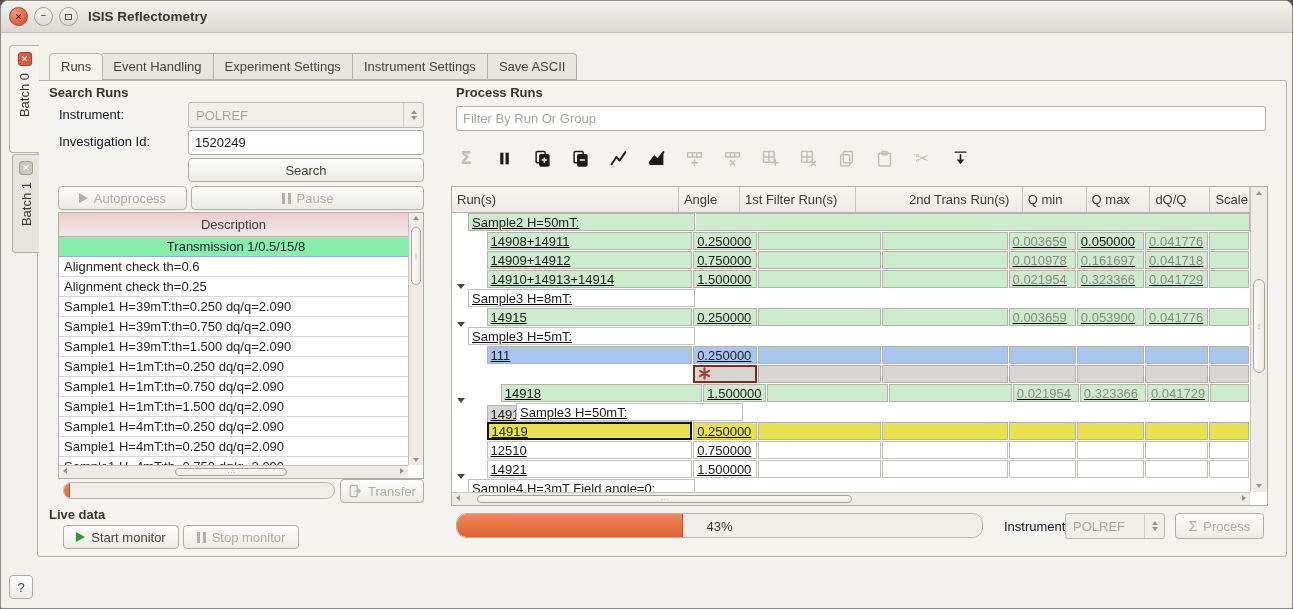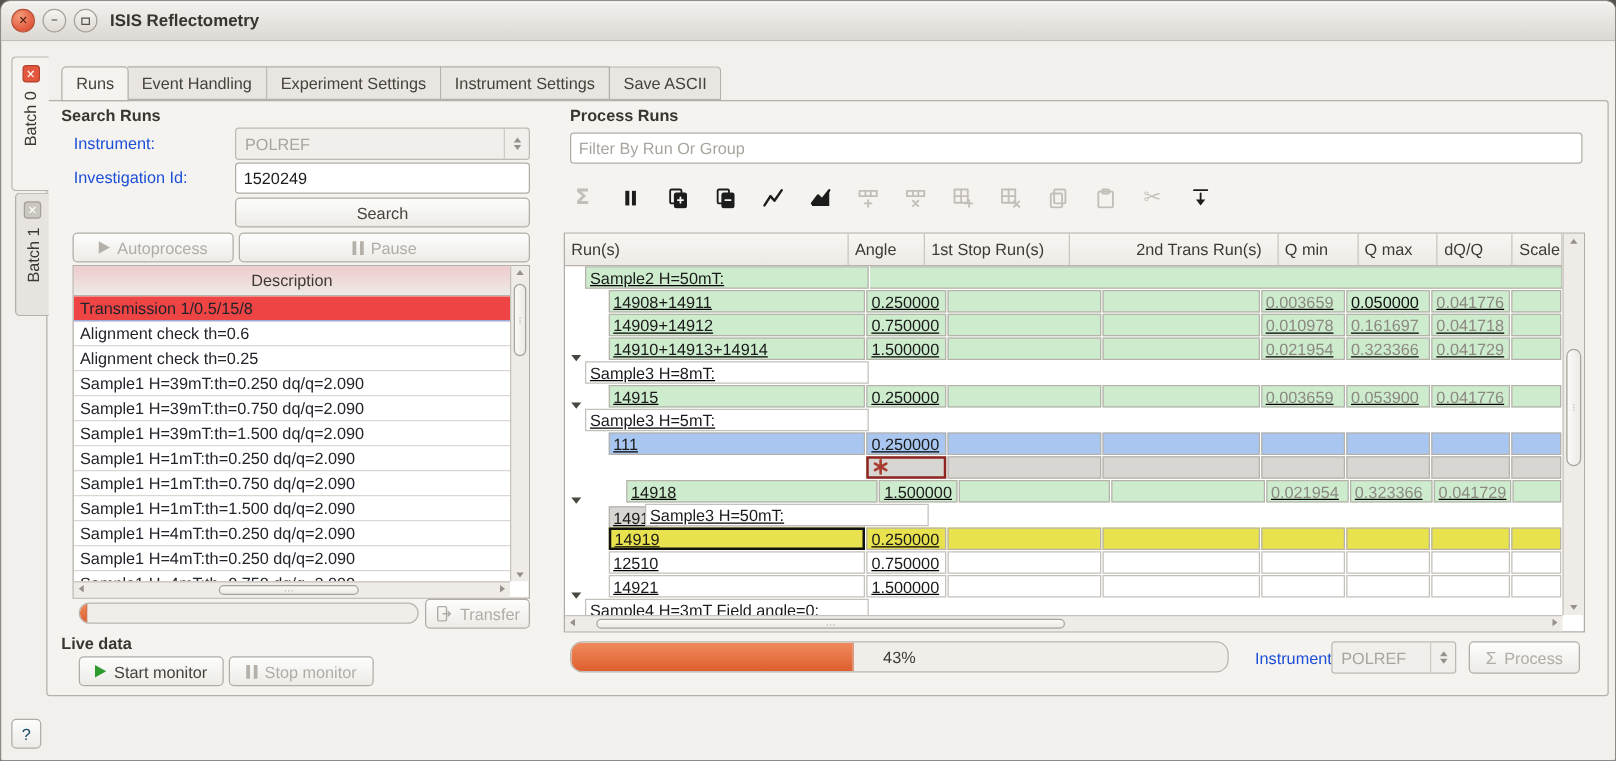--- a/index.html
+++ b/index.html
@@ -35,21 +35,21 @@
     background:#f5f3f0; border:1px solid #b4b0aa; border-radius:0 3px 3px 3px; }
   #tab-bar { position:absolute; left:48px; top:52px; height:28px; display:flex; z-index:6; }
   .tab { padding:5px 11px 0 11px; font-size:13px; color:#45413b; background:#e9e6e1;
     border:1px solid #b4b0aa; border-left:none; height:27px; }
   .tab:first-child { border-left:1px solid #b4b0aa; border-radius:4px 0 0 0; }
   .tab:last-child { border-radius:0 4px 0 0; }
   .tab.active { background:#f5f3f0; height:28px; border-radius:4px 4px 0 0;
     border-left:1px solid #b4b0aa; margin-right:-1px; position:relative; z-index:7; }
 
   .sec-title { position:absolute; font-size:13px; font-weight:bold; color:#39352f; }
-  .lbl { position:absolute; font-size:13px; color:#1d4ed8; }
+  .lbl { position:absolute; font-size:13px; color:#0f172a; }
 
   
   .btn { position:absolute; display:flex; align-items:center; justify-content:center; gap:6px;
     font-size:13px; color:#46423c; background:linear-gradient(#fdfdfc,#ecebe7);
     border:1px solid #b1ada6; border-radius:4px; cursor:default; }
   .btn.disabled { color:#b1ada6; }
   .input { position:absolute; font-size:13px; color:#1c1c1c; background:#fff;
     border:1px solid #b1ada6; border-radius:3px; padding:0 6px; font-family:inherit; }
   .input::placeholder { color:#a9a59e; }
   .combo { position:absolute; background:#f1efec; border:1px solid #bdb9b3; border-radius:3px;
@@ -67,21 +67,21 @@
 
   
   #desc-box { position:absolute; left:57px; top:211px; width:366px; height:267px;
     background:#fff; border:1px solid #b1ada6; }
   #desc-head { position:absolute; left:0; top:0; right:15px; height:24px; text-align:center;
     line-height:24px; font-size:13px; color:#3d3a35; background:linear-gradient(#f8f6f3,#ecc 0,#edeae6);
     border-bottom:1px solid #b7b3ac; }
   #desc-rows { position:absolute; left:0; top:24px; right:15px; bottom:13px; overflow:hidden; }
   .drow { height:20px; line-height:19px; font-size:13px; color:#23232b; padding-left:5px;
     border-bottom:1px solid #dad6d1; white-space:nowrap; }
-  .drow.sel { background:#ef4444; border-bottom-color:#8fb0de; }
+  .drow.sel { background:#86efac; border-bottom-color:#8fb0de;text-align:center; }
 
   
   .vscroll { position:absolute; background:#efece8; border-left:1px solid #c6c2bb; }
   .hscroll { position:absolute; background:#efece8; border-top:1px solid #c6c2bb; }
   .sb-arrow { position:absolute; display:flex; align-items:center; justify-content:center; }
   .vthumb { position:absolute; left:2px; right:2px; background:linear-gradient(90deg,#fbfaf8,#eceae5);
     border:1px solid #a8a49d; border-radius:7px; display:flex; align-items:center; justify-content:center;
     color:#b3afa8; font-size:8px; }
   .hthumb { position:absolute; top:2px; bottom:2px; background:linear-gradient(#fbfaf8,#eceae5);
     border:1px solid #a8a49d; border-radius:7px; display:flex; align-items:center; justify-content:center;
@@ -336,21 +336,21 @@
           <path d="M3 2h10M8 4.5V10"></path>
           <path d="M4.5 9h7L8 13.5z" fill="currentColor" stroke="none"></path>
         </svg>
       </div>
     </div>
 
   <div id="ptable">
     <div id="phead">
         <div class="hcell" style="width: 243px;">Run(s)</div>
         <div class="hcell" style="width: 65px;">Angle</div>
-        <div class="hcell" style="width: 124px;">1st Stop Run(s)</div>
+        <div class="hcell" style="width: 124px;">1st Filter Run(s)</div>
         <div class="hcell" style="width: 127px; margin-left: 48px;">2nd Trans Run(s)</div>
         <div class="hcell" style="width: 68px;">Q min</div>
         <div class="hcell" style="width: 68px;">Q max</div>
         <div class="hcell" style="width: 64px;">dQ/Q</div>
         <div class="hcell" style="width: 42px;">Scale</div>
       </div>
     <div id="prows">
         <div class="prow st-green">
           <div class="indent" style="width: 16px;"><span class="gtri"></span></div>
           <div class="cell" style="width: 227px;">Sample2 H=50mT:</div>

